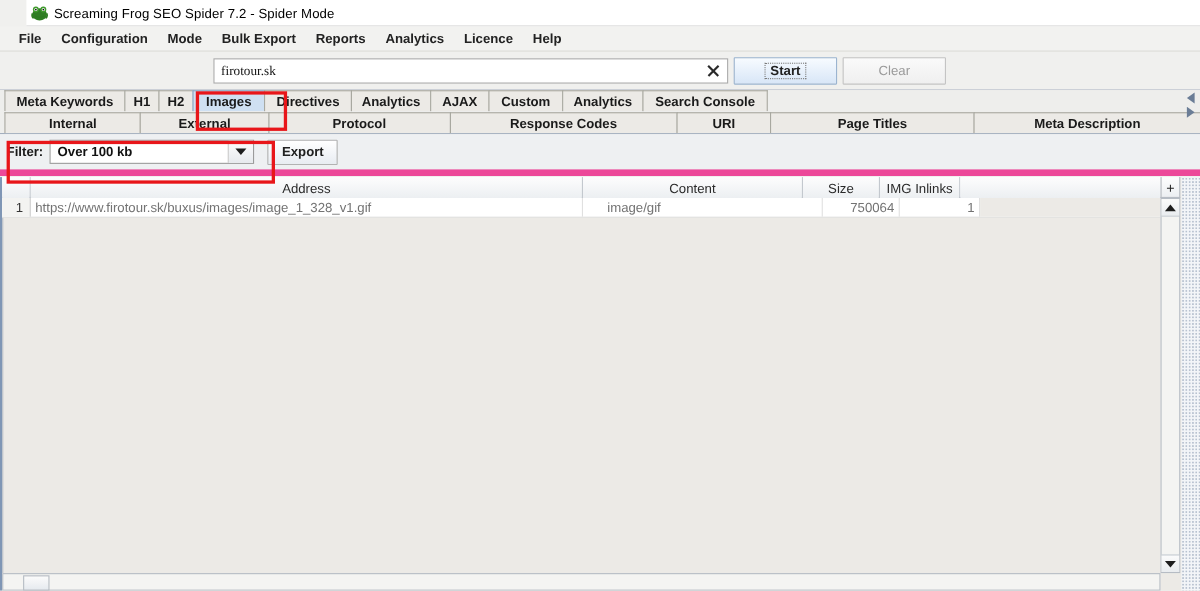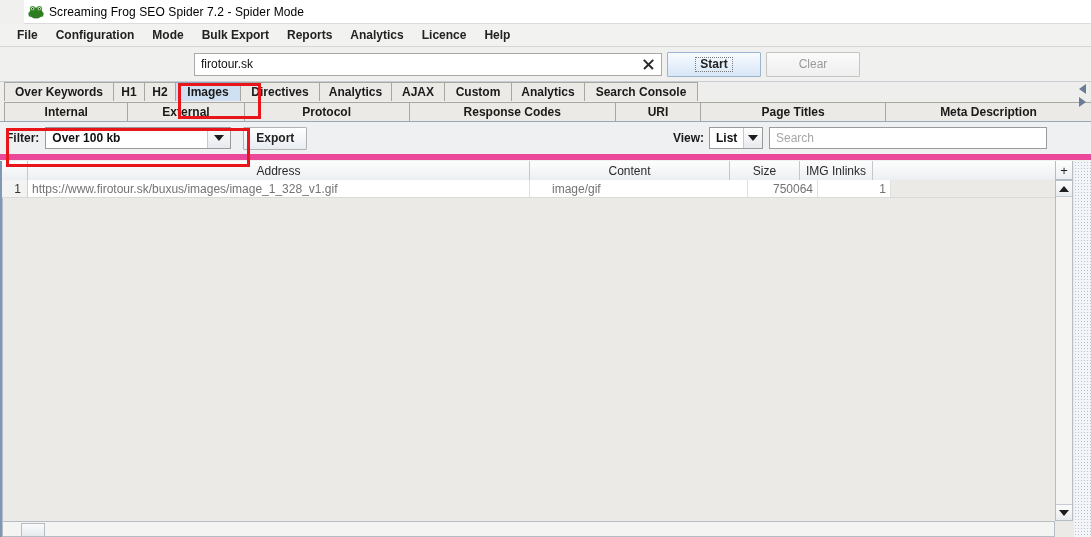--- a/index.html
+++ b/index.html
@@ -35,21 +35,21 @@
   .toolbar{
     height:34px;background:#f0f0ee;display:flex;align-items:center;
     padding:0 6px;gap:5px;border-bottom:1px solid #c8cdd4;
   }
   .url-wrap{
     position:relative;flex:none;width:468px;height:23px;
     background:#fff;border:1px solid #a9a9a9;box-sizing:border-box;
     display:flex;align-items:center;margin-left:188px;
   }
   .url-input{
-    border:0;outline:0;background:transparent;font-family:Liberation Sans, sans-serif;
+    border:0;outline:0;background:transparent;font-family:Liberation Serif, serif;
     font-size:12px;color:#111;padding-left:6px;width:430px;height:19px;
   }
   .url-clear{
     position:absolute;right:6px;top:50%;transform:translateY(-50%);
     width:13px;height:13px;cursor:pointer;
   }
   .url-clear:before,.url-clear:after{
     content:"";position:absolute;left:0;top:6px;width:13px;height:1.6px;background:#2a2a2a;
   }
   .url-clear:before{transform:rotate(45deg);}
@@ -241,21 +241,21 @@
       <span class="lbl">Start</span>
     </div>
     <div class="btn btn-clear">
       <span>Clear</span>
     </div>
   </div>
 
   <div class="tabstrip">
     <div class="tabrow">
       <div class="tab" style="width:110px">
-          <span>Over Keywords</span>
+          <span>Meta Keywords</span>
         </div>
       <div class="tab" style="width:32px">
           <span>H1</span>
         </div>
       <div class="tab" style="width:32px">
           <span>H2</span>
         </div>
       <div class="tab sel" style="width:66px">
           <span>Images</span>
         </div>
@@ -312,32 +312,20 @@
     <div class="combo combo-filter">
       <span class="val">Over 100 kb</span>
       <span class="arrowbox">
           <i class="caret-d"></i>
         </span>
     </div>
     <div class="btn btn-export">
       <span>Export</span>
     </div>
 
-    <div style="margin-left:auto;display:flex;align-items:center;padding-right:38px;">
-      <span class="lbl-bold">View:</span>
-      <div class="combo combo-view">
-        <span class="val">List</span>
-        <span class="arrowbox">
-            <i class="caret-d"></i>
-          </span>
-      </div>
-      <div class="search-box">
-        <input type="text" placeholder="Search" style="">
-      </div>
-    </div>
   </div>
 
   <div class="tablearea">
     <div class="tbl-left-edge"></div>
 
     <div class="tbl-outer">
       <div class="thead">
         <div class="th rownum"></div>
         <div class="th addr">Address</div>
         <div class="th content">Content</div>

